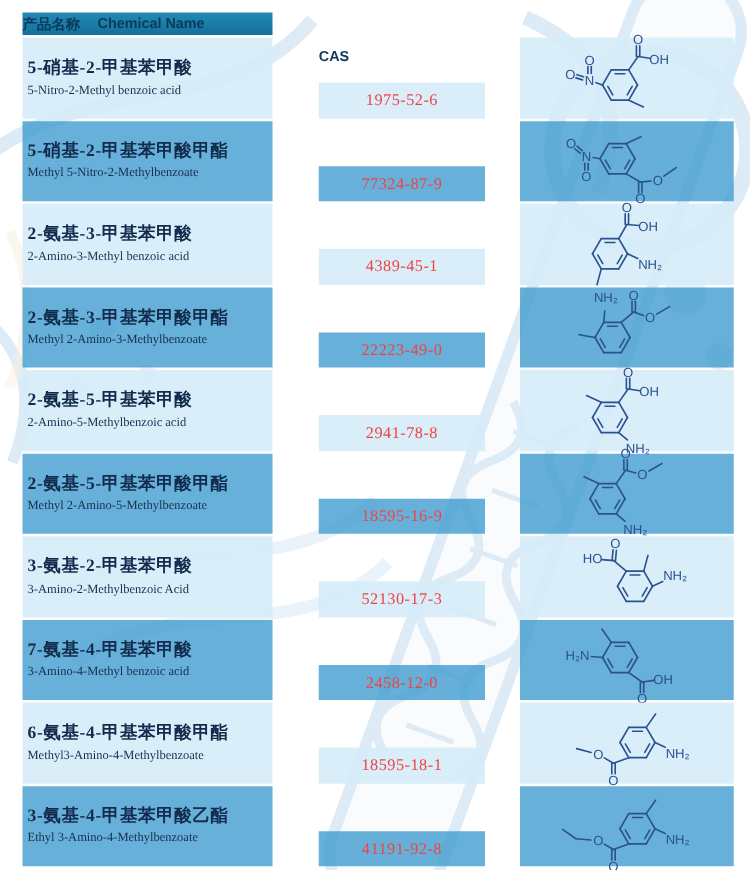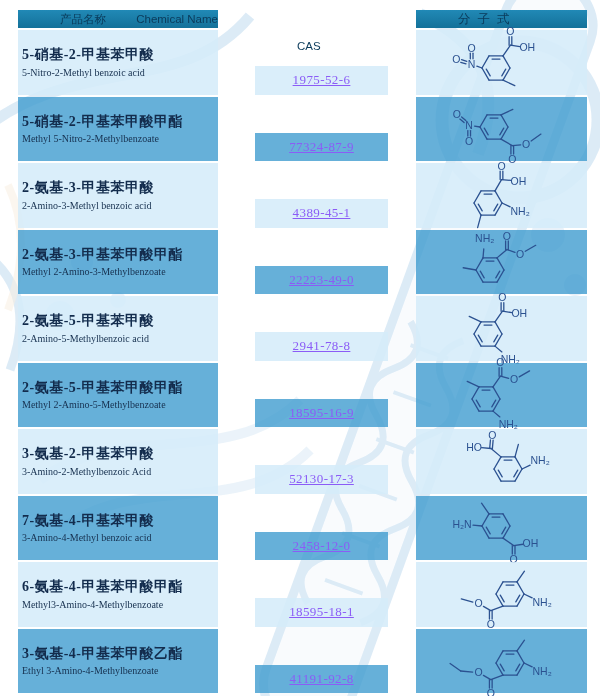--- a/index.html
+++ b/index.html
@@ -12,36 +12,36 @@
   }
   #wm{position:absolute;left:0;top:0;width:600px;height:696px;pointer-events:none;}
   #table{position:relative;}
   .hrow,.row{display:flex;align-items:stretch;}
   .hrow{margin-top:10px;height:18px;}
   .row{margin-top:2px;height:64.5px;}
   .c1{width:200px;margin-left:18px;box-sizing:border-box;}
   .c2{width:133px;margin-left:37px;box-sizing:border-box;margin-top:36px;}
   .c3{width:171px;margin-left:28px;box-sizing:border-box;}
   .hcell{
-    display:flex;align-items:center;justify-content:space-between;
+    display:flex;align-items:center;justify-content:flex-start;
     background:linear-gradient(#2189b6,#147199);
     color:#0a3a5a;
     font-family:"Liberation Sans","DejaVu Sans",sans-serif;
-    font-size:11.5px;font-weight:normal;padding-left:42px;
+    font-size:11.5px;font-weight:bold;
   }
   .hcell .hspace{width:14px;}
   .hcell-formula{letter-spacing:7px;font-size:12.5px;}
   .cell{display:flex;}
   .row.light .cell{background:rgba(213,236,249,0.87);}
   .row.dark  .cell{background:rgba(64,156,208,0.80);}
   .name-cell{flex-direction:column;justify-content:center;padding-left:4px;}
   .cn{font-size:14px;font-weight:bold;color:#132c4d;letter-spacing:0.5px;line-height:1.45;}
   .en{font-size:10px;color:#16304f;line-height:1.35;}
   .cas-cell{align-items:center;justify-content:center;
-    font-size:13px;color:#8b5cf6;letter-spacing:0.4px;text-decoration:underline;}
+    font-size:13px;color:#ef4444;letter-spacing:0.4px;}
   .struct-cell{align-items:center;justify-content:center;}
   svg.struct{overflow:visible;display:block;}
   svg.struct text{
     font-family:"Liberation Sans","DejaVu Sans",sans-serif;
     font-size:10.5px;font-weight:500;
   }
 </style>
 </head>
 <body>
 
@@ -72,21 +72,20 @@
 
   <div id="table">
 
     <div class="hrow">
       <div class="hcell c1">
         <span>产品名称</span>
         <span class="hspace"></span>
         <span>Chemical Name</span>
       </div>
       <div class="hcell c2">CAS</div>
-      <div class="hcell c3 hcell-formula">分子式</div>
     </div>
 
     <div class="row light">
       <div class="cell name-cell c1">
         <div class="cn">5-硝基-2-甲基苯甲酸</div>
         <div class="en">5-Nitro-2-Methyl benzoic acid</div>
       </div>
       <div class="cell cas-cell c2">1975-52-6</div>
       <div class="cell struct-cell c3">
         <svg class="struct" width="171" height="64">

